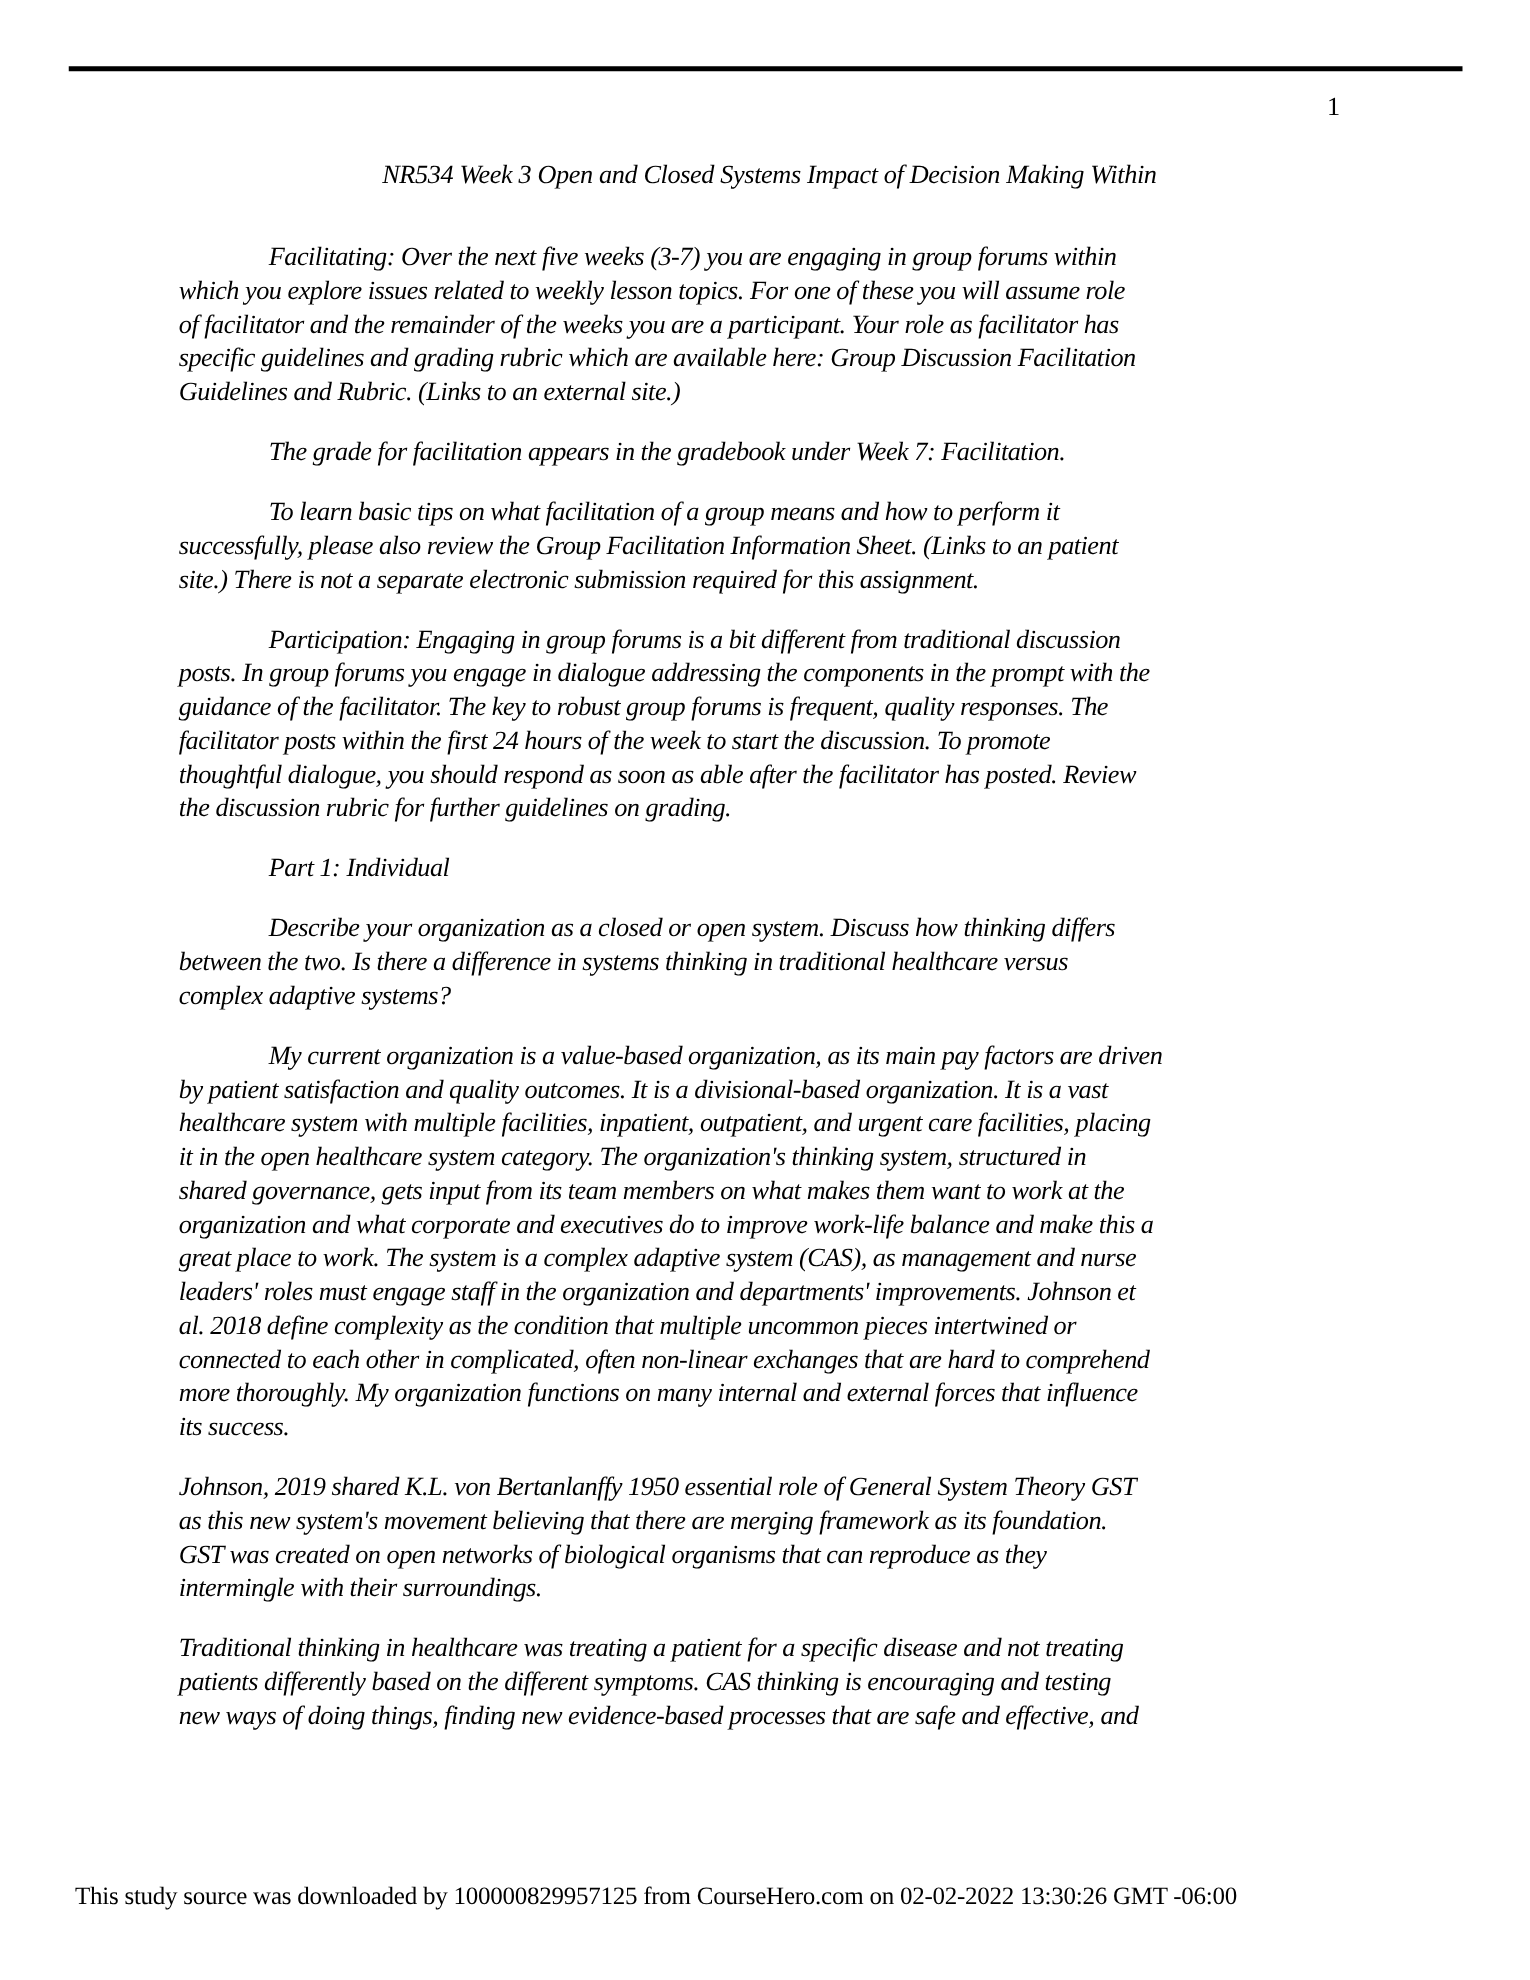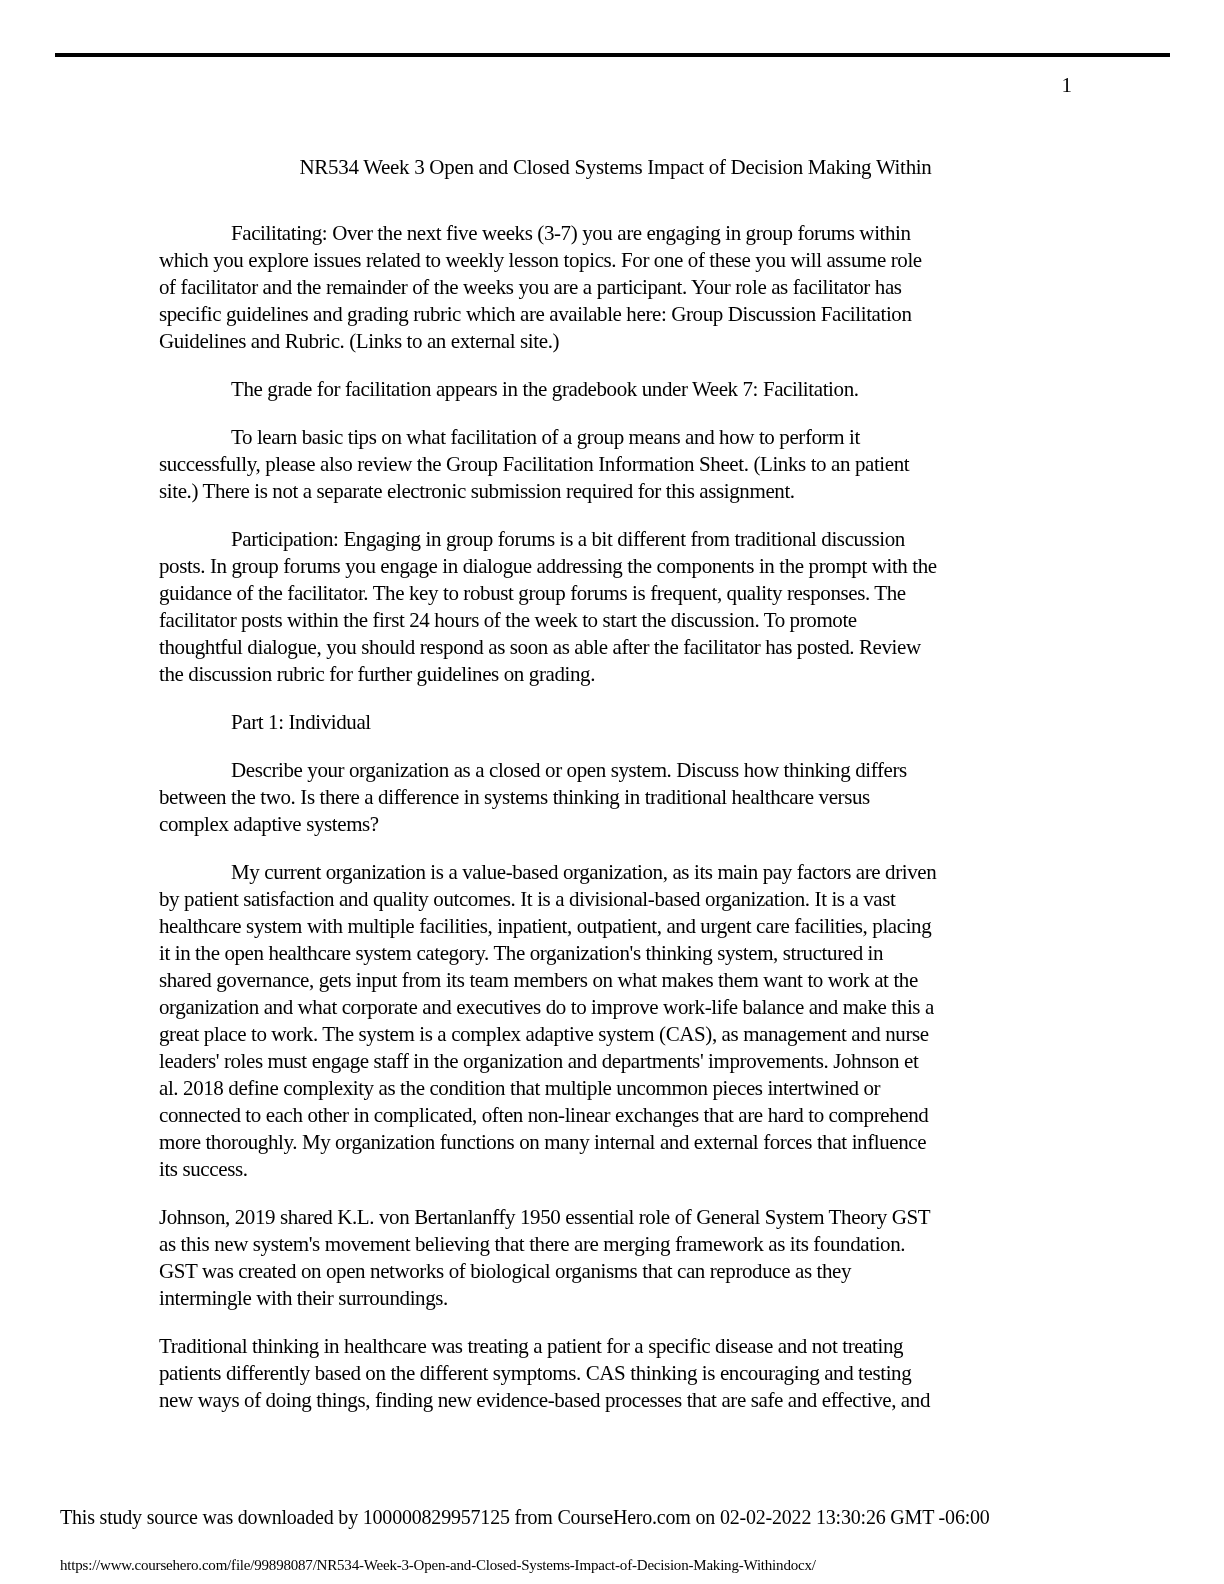--- a/index.html
+++ b/index.html
@@ -27,33 +27,34 @@
   .page-number {
     position: absolute;
     top: 72px;
     right: 152px;
     font-size: 21px;
     line-height: 27px;
   }
   .content {
     position: absolute;
     left: 143px;
-    top: 154px;
+    top: 126px;
     width: 945px;
+    font-style: italic;
   }
   .doc-title {
     margin: 0 0 39px 0;
     text-align: center;
     font-size: 21px;
     font-weight: normal;
     line-height: 27px;
     letter-spacing: -0.3px;
   }
   .para {
-    margin: 0 0 21px 16px;
+    margin: 0 0 21px 0;
     font-size: 21px;
     line-height: 27px;
     white-space: pre-line;
     letter-spacing: -0.4px;
   }
   .para.indent {
     text-indent: 72px;
   }
   .footer-note {
     position: absolute;
@@ -127,15 +128,14 @@
 intermingle with their surroundings.</p>
 
     <p class="para">Traditional thinking in healthcare was treating a patient for a specific disease and not treating
 patients differently based on the different symptoms. CAS thinking is encouraging and testing
 new ways of doing things, finding new evidence-based processes that are safe and effective, and</p>
 
   </div>
 
   <div class="footer-note">This study source was downloaded by 100000829957125 from CourseHero.com on 02-02-2022 13:30:26 GMT -06:00</div>
 
-  <div class="footer-url">https://www.coursehero.com/file/99898087/NR534-Week-3-Open-and-Closed-Systems-Impact-of-Decision-Making-Withindocx/</div>
 
 </div>
 
 </body></html>

